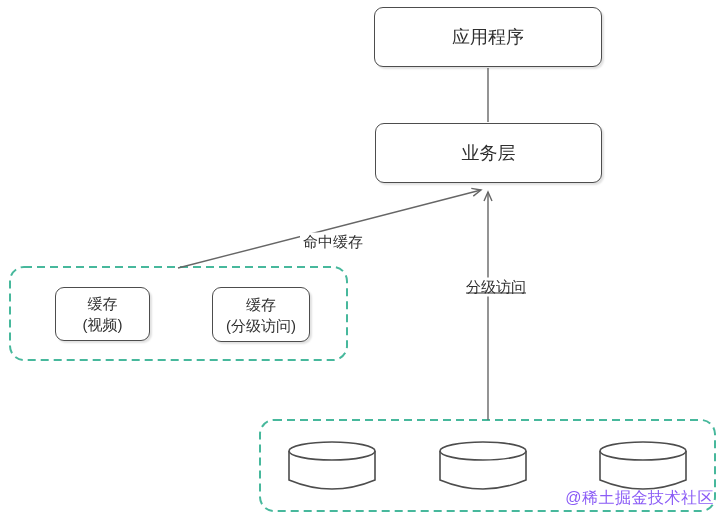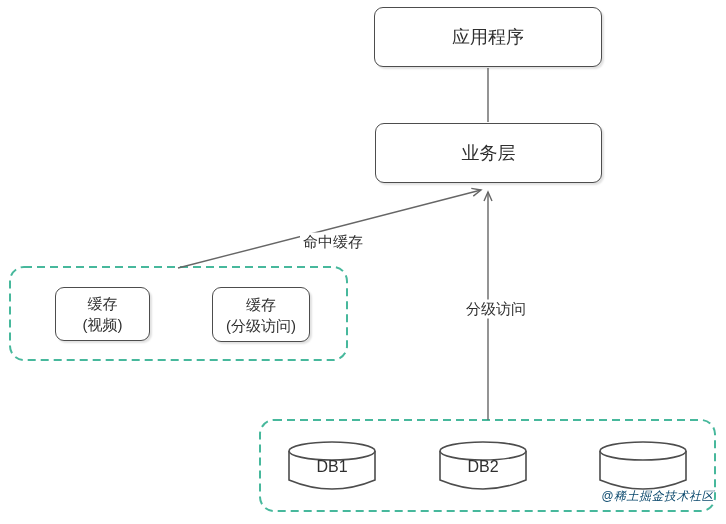--- a/index.html
+++ b/index.html
@@ -52,31 +52,30 @@
   .edge-label {
     position: absolute;
     transform: translate(-50%, -50%);
     background: #ffffff;
     padding: 0 3px;
     font-size: 15px;
     color: #2f2f2f;
     white-space: nowrap;
   }
   .lbl-hit    { left: 333px; top: 242px; }
-  .lbl-tiered { left: 496px; top: 309px; }
+  .lbl-tiered { left: 496px; top: 287px; text-decoration: underline; }
 
   .watermark {
     position: absolute;
     right: 12px;
     top: 488px;
-    font-size: 12px;
-    color: #0c4a6e;
+    font-size: 16px;
+    color: #8b5cf6;
     letter-spacing: 0.5px;
     white-space: nowrap;
-    font-style: italic;
   }
 </style>
 </head>
 <body>
 
 <div id="canvas">
 
   <svg id="wires" viewBox="0 0 726 524" xmlns="http://www.w3.org/2000/svg">
     <defs>
       <marker id="arrowOpen" markerWidth="14" markerHeight="14" refX="10" refY="5" orient="auto" markerUnits="userSpaceOnUse">
@@ -120,21 +119,19 @@
     </span>
   </div>
 
   <div class="node node-cache2">
     <span class="cache-lines">
       <span class="cache-lines">缓存</span>
       <span class="cache-lines">(分级访问)</span>
     </span>
   </div>
 
-  <div class="db-label db1">DB1</div>
-  <div class="db-label db2">DB2</div>
 
   <div class="edge-label lbl-hit">命中缓存</div>
   <div class="edge-label lbl-tiered">分级访问</div>
 
   <div class="watermark">@稀土掘金技术社区</div>
 
 </div>
 
 </body></html>

